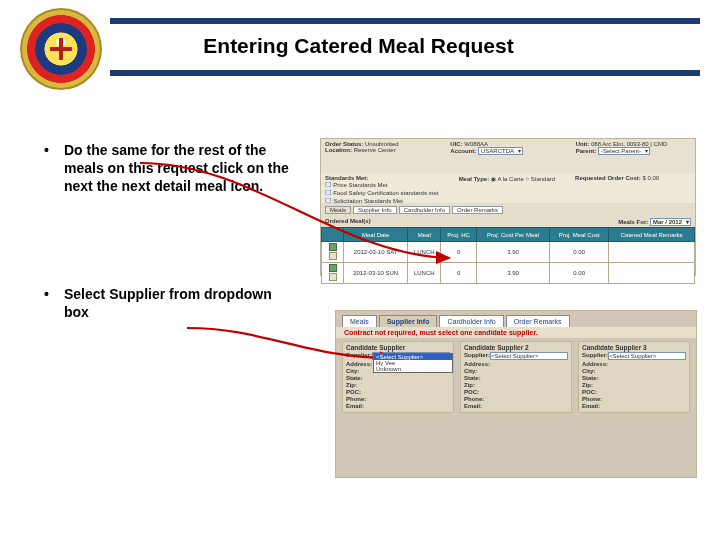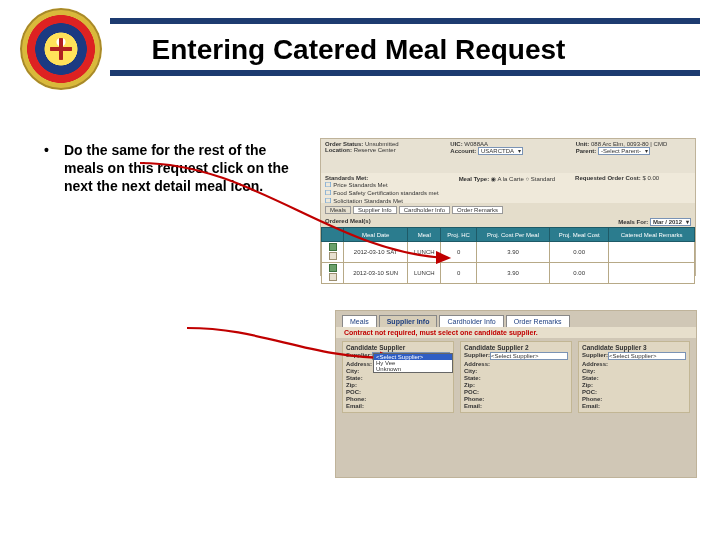--- a/index.html
+++ b/index.html
@@ -13,21 +13,21 @@
   }
   .header { position: relative; height: 88px; }
   .rule-top, .rule-bot {
     position: absolute; left: 110px; right: 20px;
     height: 6px; background: #1d3b70;
   }
   .rule-top { top: 18px; }
   .rule-bot { top: 70px; }
   .title {
     position: absolute; left: 0; right: 3px; top: 34px;
-    text-align: center; font-weight: 700; font-size: 28px;
+    text-align: center; font-weight: 700; font-size: 21px;
   }
   .logo {
     position: absolute; left: 20px; top: 8px;
     width: 82px; height: 82px; border-radius: 50%;
     background:
       radial-gradient(circle at 50% 50%, #ffe25a 0 28%, transparent 29%),
       radial-gradient(circle at 50% 50%, #1b3a82 0 44%, transparent 45%),
       radial-gradient(circle at 50% 50%, #d22 0 58%, transparent 59%),
       #d9b93b;
     box-shadow: inset 0 0 0 2px #a8892a;
@@ -90,20 +90,21 @@
 
 <div class="header">
   <div class="logo"></div>
   <div class="rule-top"></div>
   <div class="title">Entering Catered Meal Request</div>
   <div class="rule-bot"></div>
 </div>
 
 <ul class="bullets">
   <li>Do the same for the rest of the meals on this request click on the next the next detail meal icon.</li>
+  <li>Select Supplier from dropdown box</li>
 </ul>
 
 <div class="panel p1">
   <div class="p1-top">
     <div class="col">
       <div><b>Order Status:</b> <span>Unsubmitted</span></div>
       <div><b>Location:</b> <span>Reserve Center</span></div>
     </div>
     <div class="col">
       <div><b>UIC:</b> <span>W088AA</span></div>

